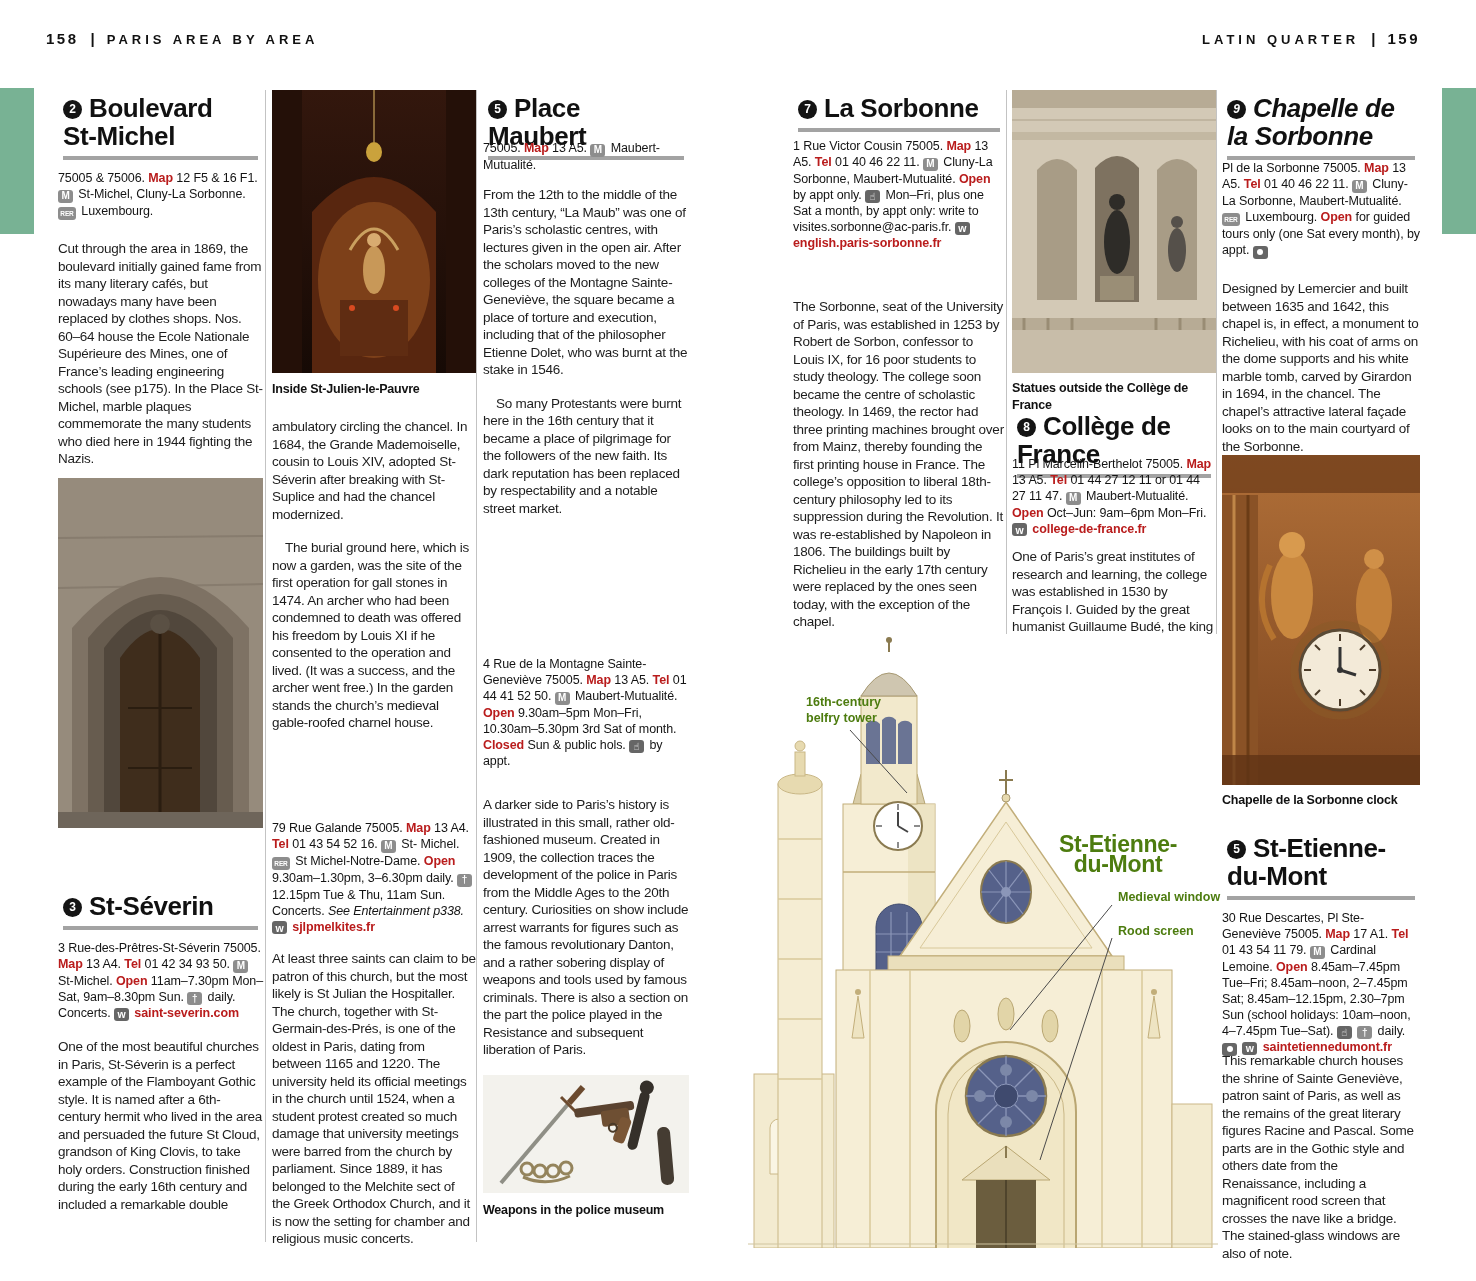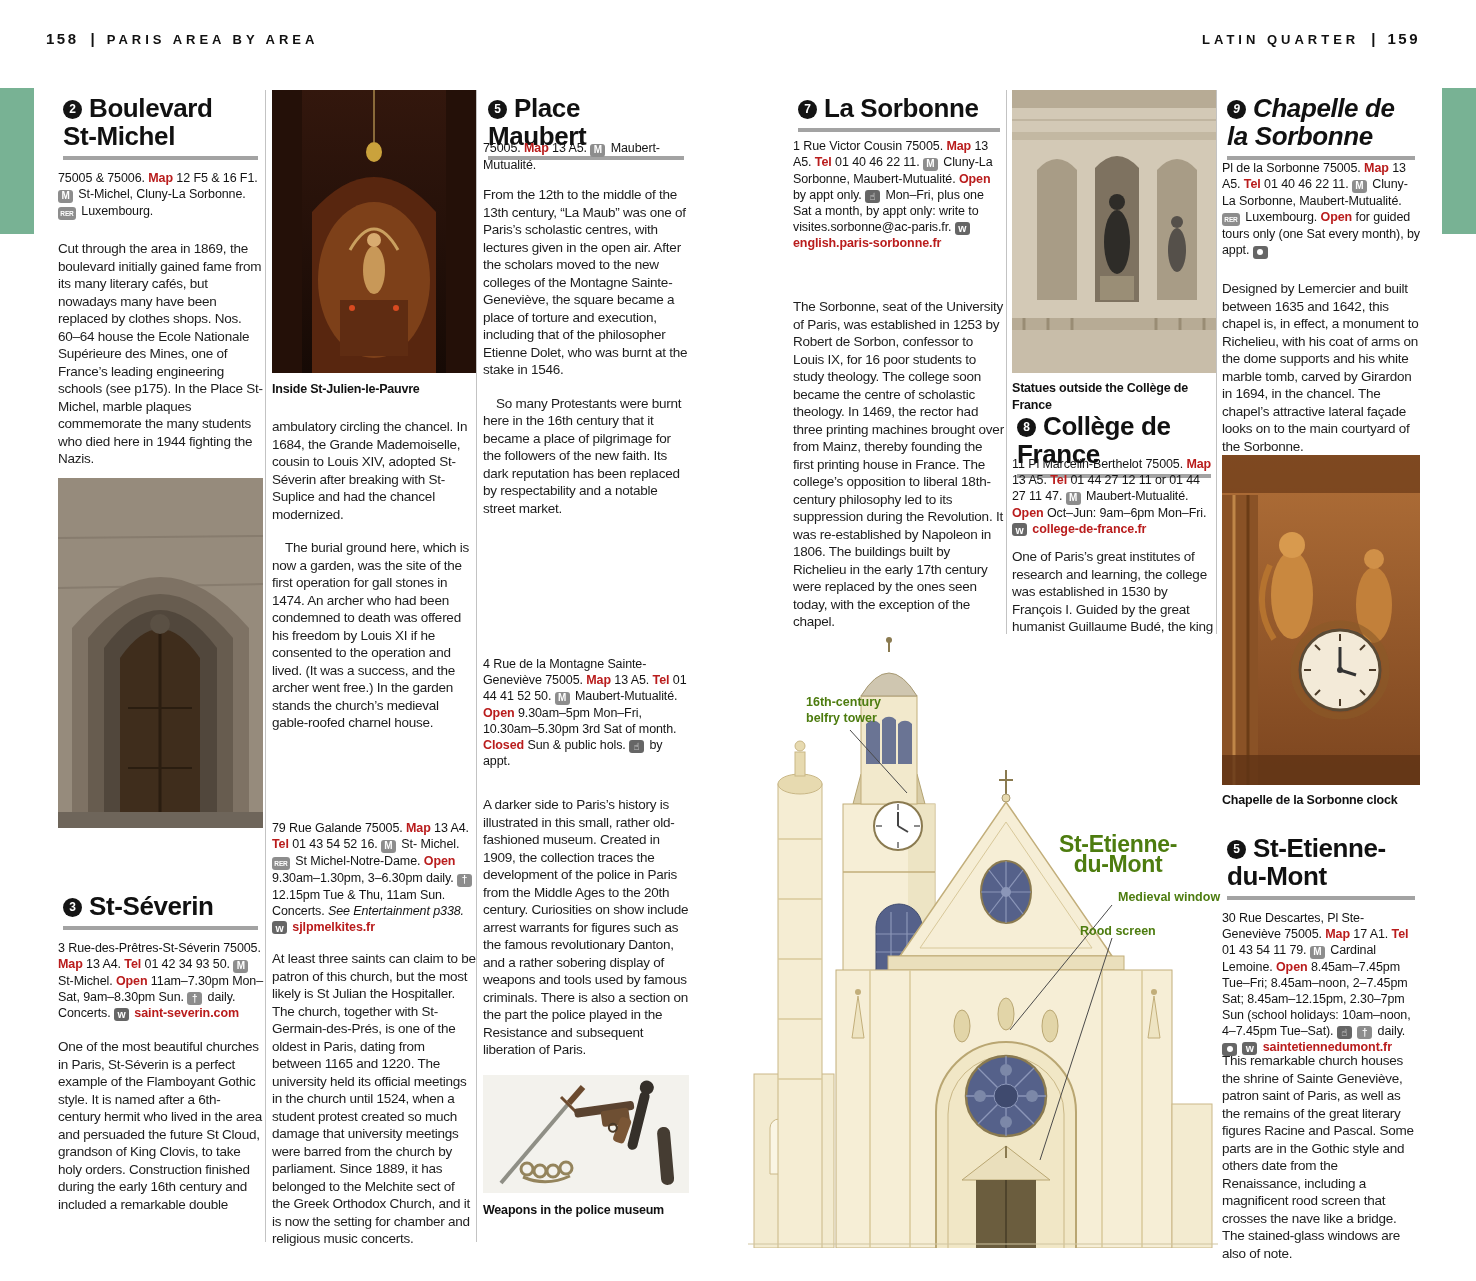--- a/index.html
+++ b/index.html
@@ -404,15 +404,15 @@
         <line x1="364" y1="304" x2="292" y2="526"></line>
       </g>
     </svg>
   </div>
 
   <div class="illabel" style="left:806px;top:694px;width:92px;">16th-century
 belfry tower</div>
   <div class="illabel illabel-title" style="left:1040px;top:834px;width:156px;">St-Etienne-
 du-Mont</div>
   <div class="illabel" style="left:1118px;top:889px;width:110px;">Medieval window</div>
-  <div class="illabel" style="left:1080px;top:923px;width:110px;">Rood screen</div>
+  <div class="illabel" style="left:1118px;top:923px;width:110px;">Rood screen</div>
 
 </div>
 
 </body></html>

